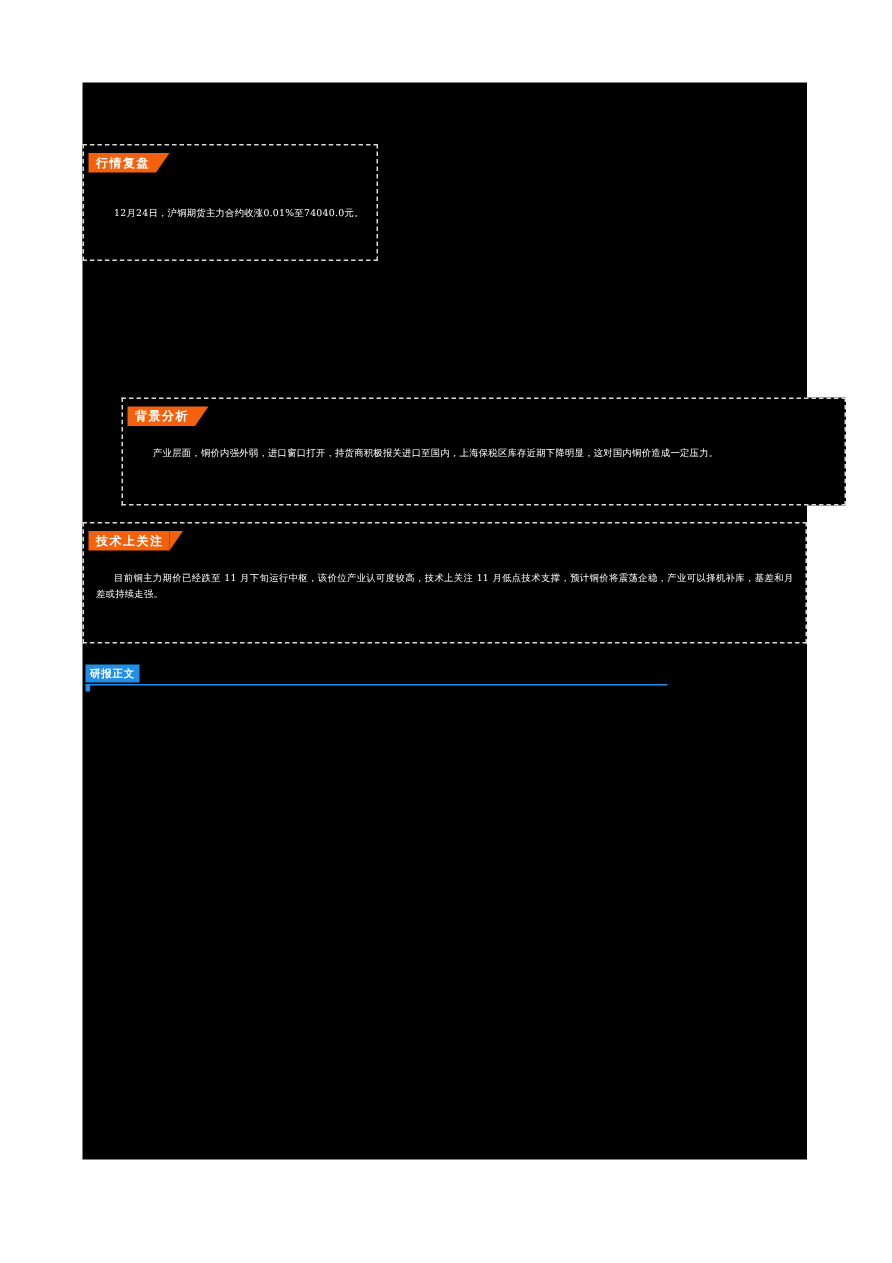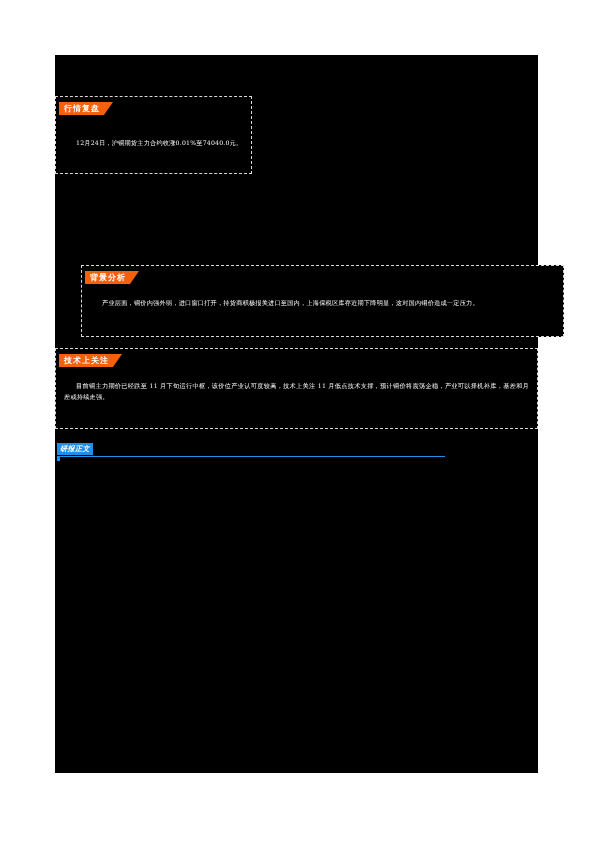--- a/index.html
+++ b/index.html
@@ -98,21 +98,20 @@
   #card-bg      .card-body  { top: 31px; }
   #card-outlook .card-body  { top: 31px; }
 
   
   .section-head {
     position: absolute;
     left: 55px;
     top: 443px;
     width: 390px;
     height: 18px;
-    font-style: italic;
   }
   .section-head .blue-tab {
     position: absolute;
     left: 2px;
     top: 0;
     height: 12px;
     line-height: 12px;
     background: #1f8fe8;
     color: #ffffff;
     font-family: "DejaVu Sans", "Liberation Sans", sans-serif;

